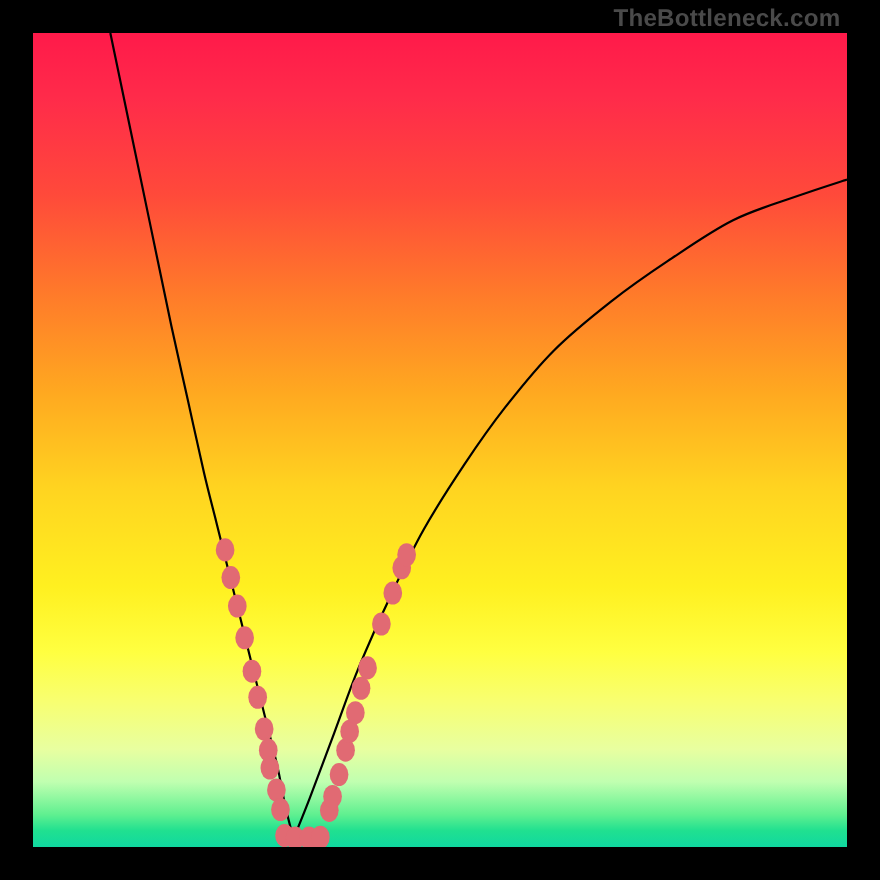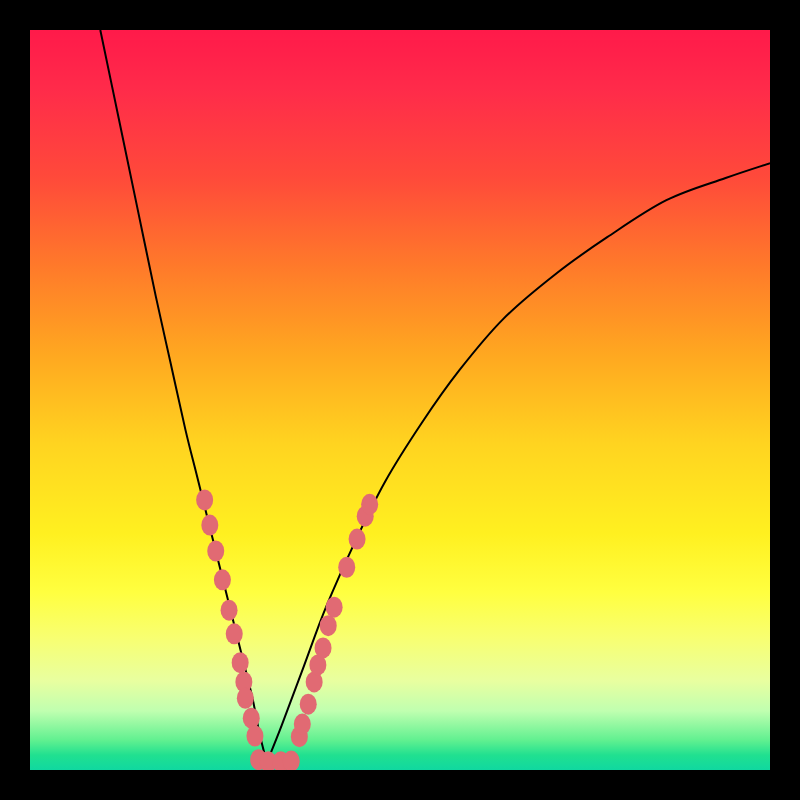--- a/index.html
+++ b/index.html
@@ -54,20 +54,21 @@
     width: 100%;
     height: 100%;
   }
   .curve { stroke: #000; stroke-width: 2; fill: none; }
   .dot { fill: #e16a73; }
 </style>
 </head>
 <body>
 
 <div class="frame">
+  <div class="watermark">TheBottleneck.com</div>
   <div class="plot-area">
     <div class="gradient-bg"></div>
     <svg class="curves" viewBox="0 0 740 740" preserveAspectRatio="none">
       <path id="left-branch" class="curve" d="M 70.3 0 C 73.38333333333333 14.799999999999992, 82.63333333333333 59.199999999999946, 88.8 88.79999999999995 C 94.96666666666667 118.39999999999996, 101.13333333333333 148.00000000000003, 107.3 177.60000000000002 C 113.46666666666667 207.20000000000002, 120.25000000000001 240.5, 125.80000000000001 266.4 C 131.35000000000002 292.29999999999995, 135.66666666666666 310.79999999999995, 140.6 332.99999999999994 C 145.53333333333333 355.19999999999993, 151.08333333333334 381.09999999999997, 155.4 399.59999999999997 C 159.71666666666667 418.09999999999997, 162.8 429.2, 166.5 444 C 170.2 458.8, 173.89999999999998 473.59999999999997, 177.6 488.4 C 181.3 503.2, 185 518, 188.70000000000002 532.8 C 192.40000000000003 547.5999999999999, 196.10000000000002 562.4000000000001, 199.8 577.2 C 203.5 592, 207.2 606.8000000000001, 210.89999999999998 621.6 C 214.59999999999997 636.4, 218.91666666666666 652.4333333333334, 222 666 C 225.08333333333334 679.5666666666666, 226.93333333333334 691.9, 229.4 703 C 231.86666666666667 714.1, 235.56666666666666 727.6666666666667, 236.8 732.6"></path>
       <path id="right-branch" class="curve" d="M 236.8 732.6 C 239.26666666666668 726.4333333333334, 245.43333333333337 711.6333333333333, 251.60000000000002 695.6 C 257.7666666666667 679.5666666666667, 266.40000000000003 656.1333333333333, 273.8 636.4 C 281.2 616.6666666666666, 287.3666666666667 598.1666666666667, 296 577.2 C 304.6333333333333 556.2333333333333, 315.73333333333335 531.5666666666667, 325.6 510.6 C 335.4666666666667 489.6333333333333, 344.09999999999997 471.1333333333333, 355.2 451.4 C 366.3 431.66666666666663, 379.86666666666673 410.70000000000005, 392.20000000000005 392.20000000000005 C 404.53333333333336 373.70000000000005, 415.6333333333333 357.66666666666663, 429.2 340.4 C 442.76666666666665 323.1333333333333, 457.5666666666667 304.6333333333333, 473.6 288.6 C 489.6333333333333 272.5666666666667, 508.1333333333333 257.76666666666665, 525.4 244.2 C 542.6666666666666 230.63333333333333, 558.7 219.5333333333334, 577.2 207.20000000000005 C 595.7 194.8666666666667, 616.6666666666666 180.0666666666666, 636.4 170.19999999999993 C 656.1333333333333 160.33333333333326, 678.3333333333333 154.16666666666666, 695.5999999999999 148 C 712.8666666666666 141.83333333333334, 732.6 135.6666666666667, 740 133.20000000000005"></path>
       <g id="dots">
           <ellipse cx="174.64000000000001" cy="469.90000000000003" rx="8.5" ry="10.5" class="dot"></ellipse>
           <ellipse cx="179.82" cy="495.05999999999995" rx="8.5" ry="10.5" class="dot"></ellipse>
           <ellipse cx="185.74" cy="520.96" rx="8.5" ry="10.5" class="dot"></ellipse>
           <ellipse cx="192.4" cy="549.8199999999999" rx="8.5" ry="10.5" class="dot"></ellipse>

